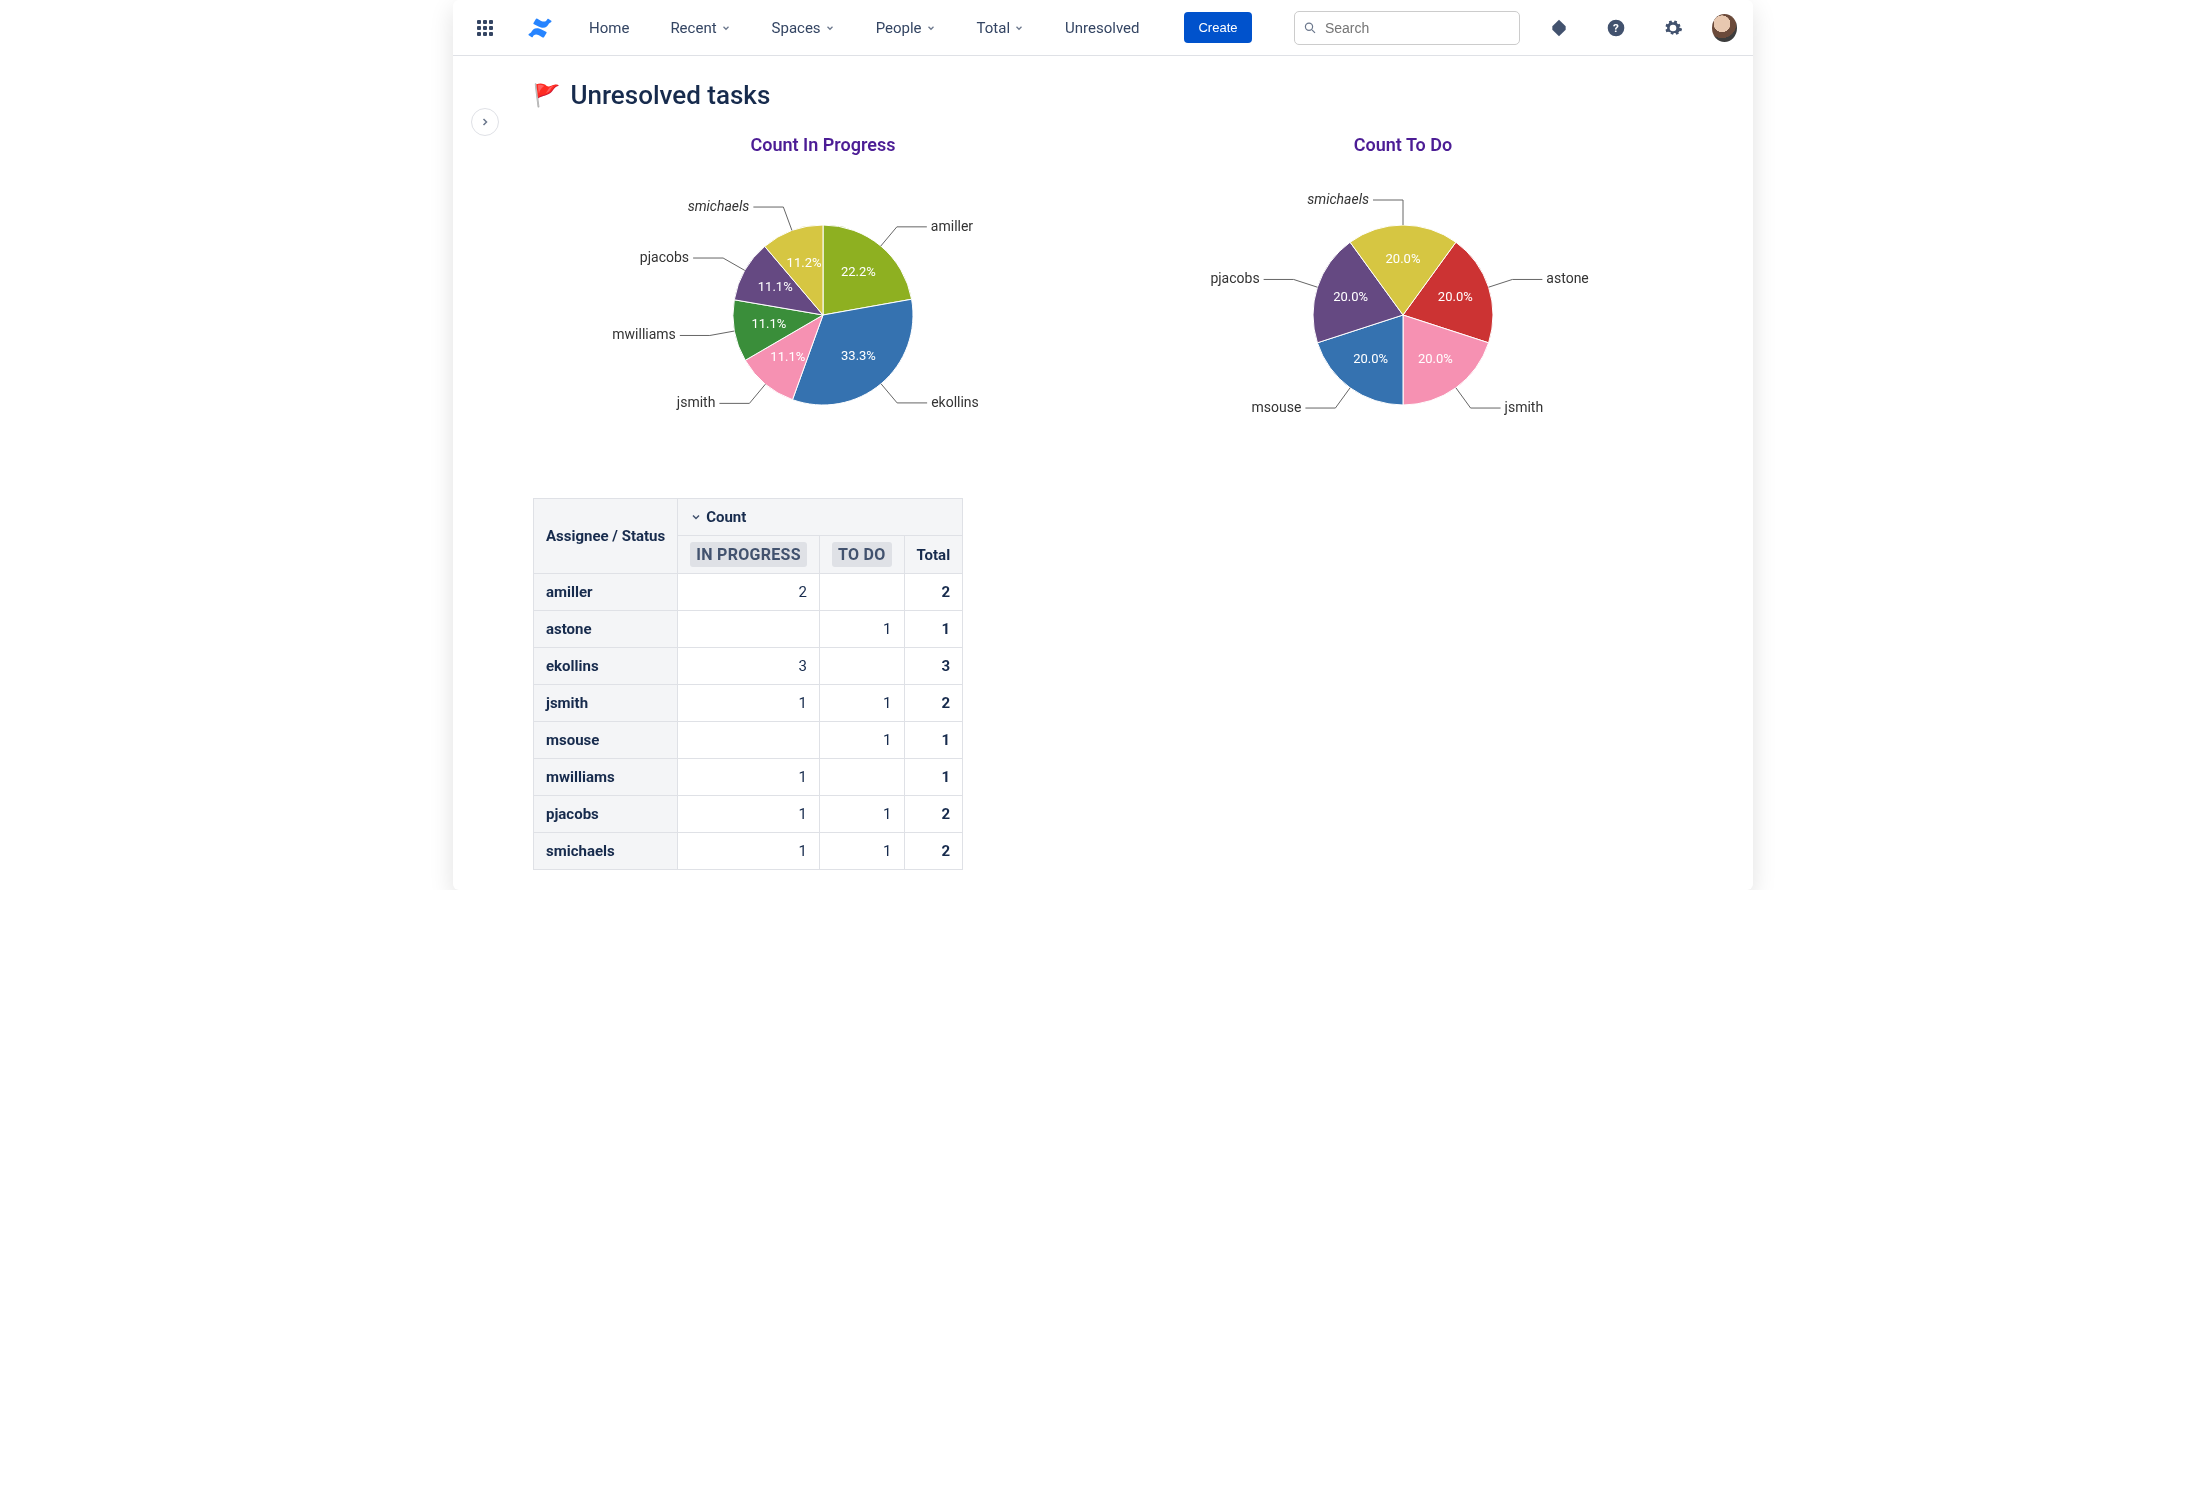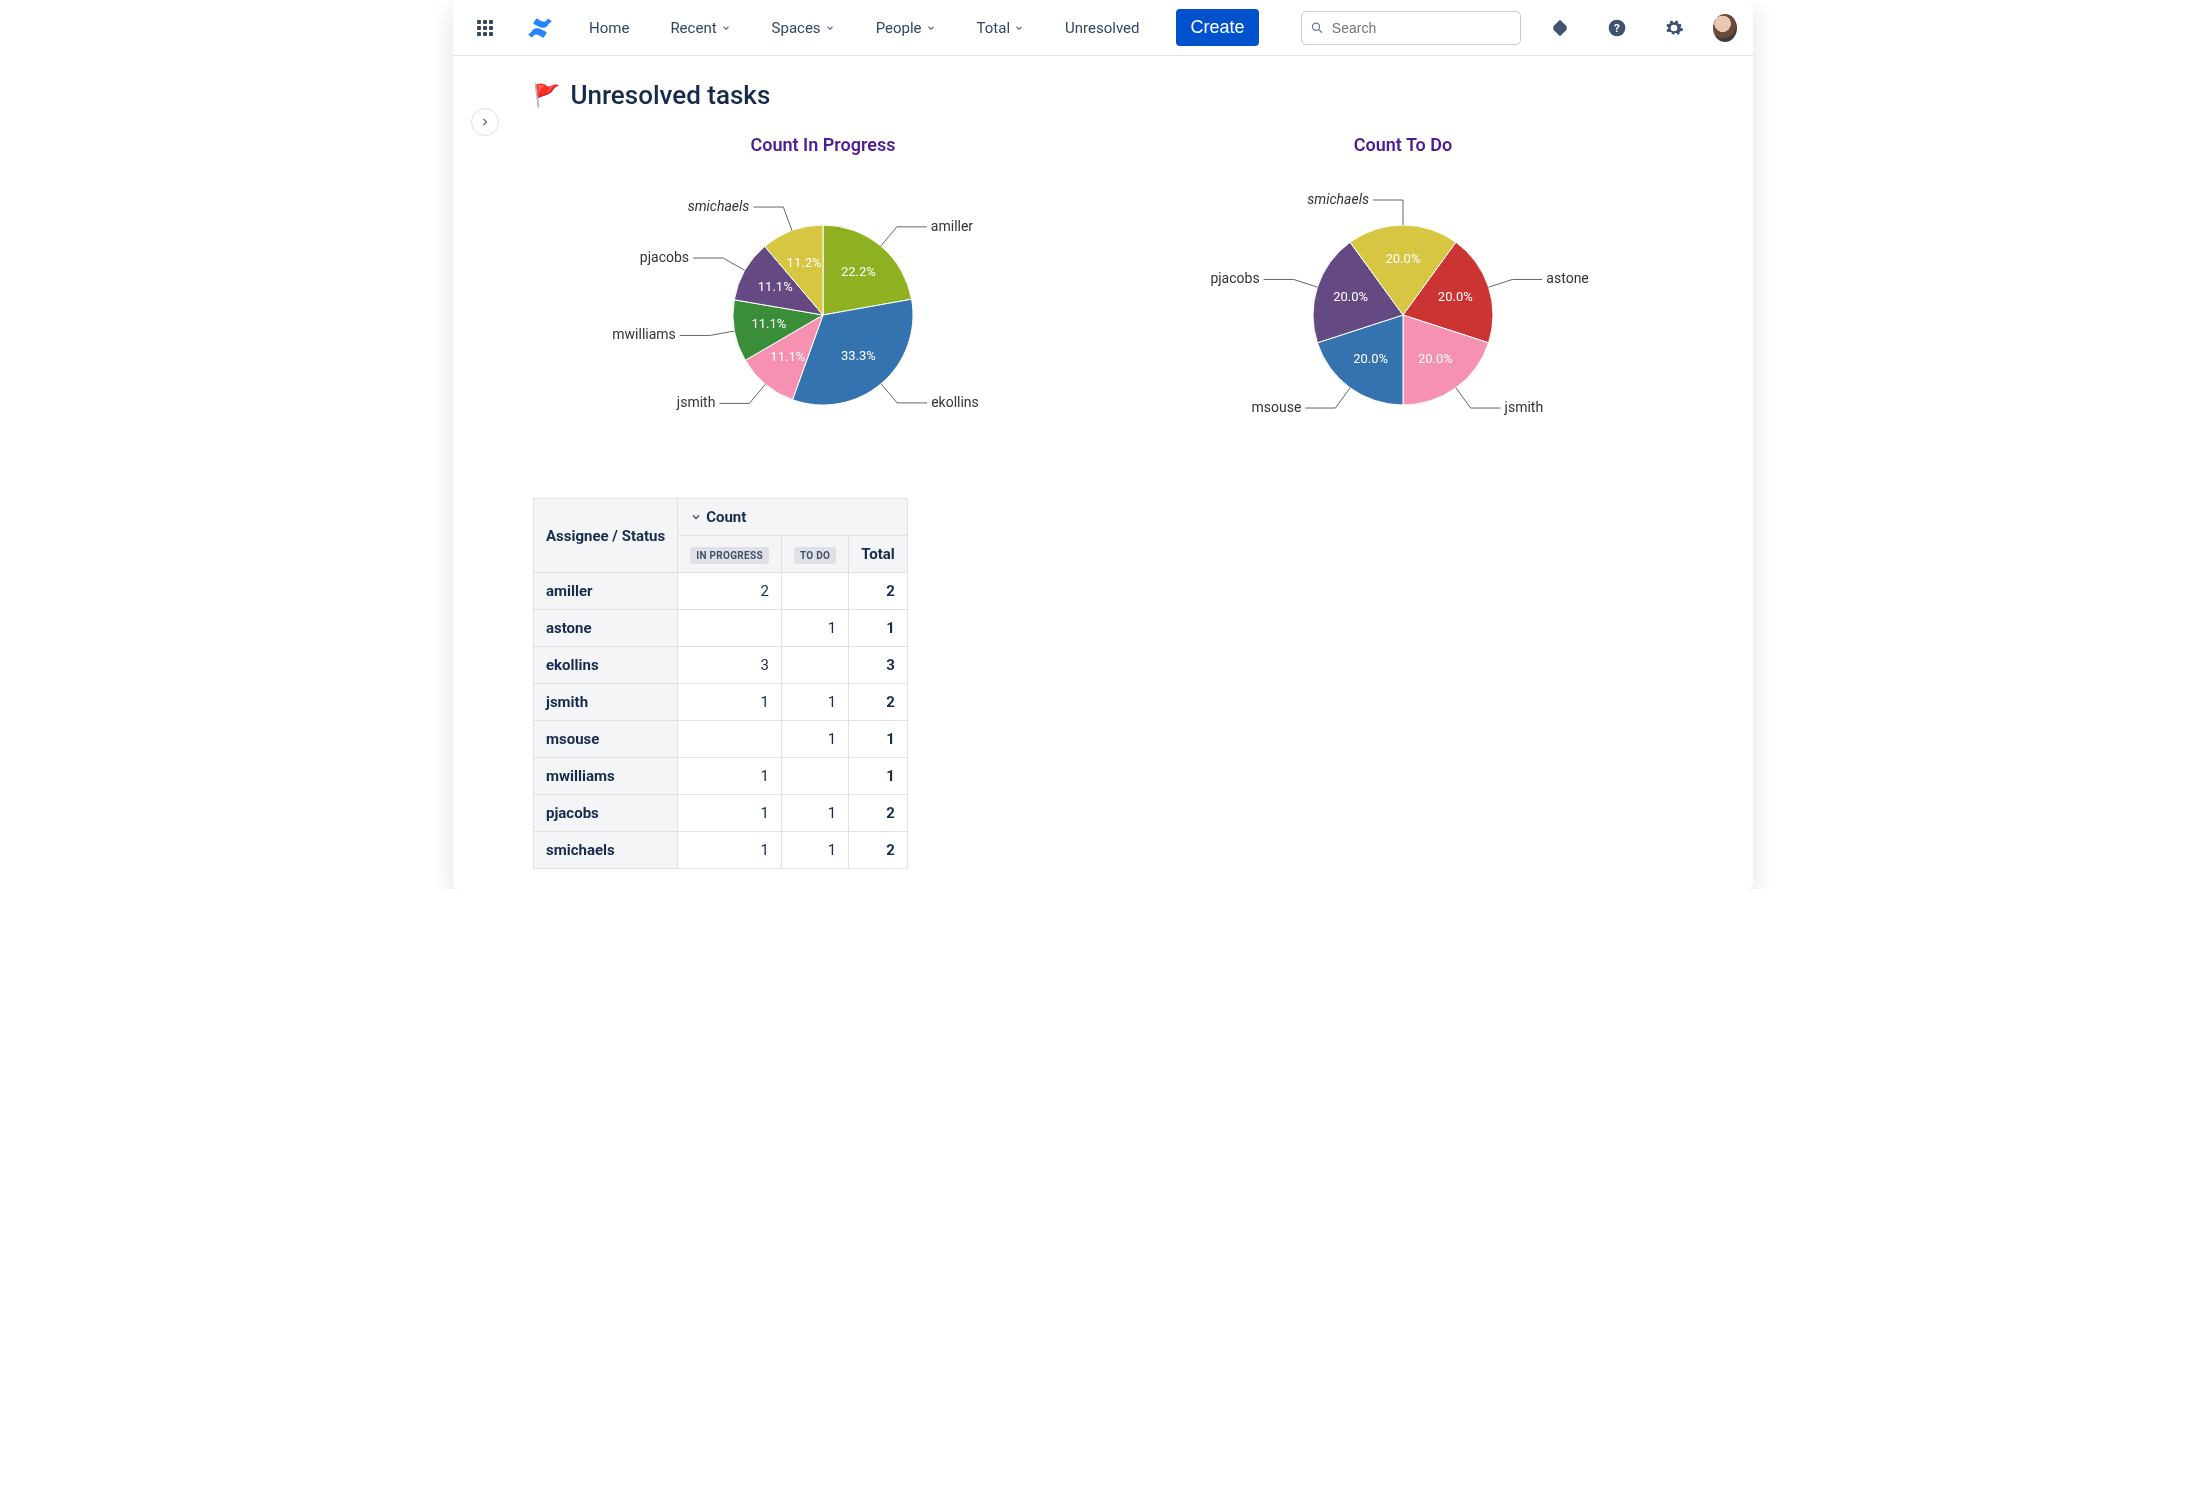--- a/index.html
+++ b/index.html
@@ -58,24 +58,24 @@
     color: #344563;
     font-size: 15px;
   }
   .chev-down { width:10px; height:10px; }
   .create-btn {
     background: var(--accent);
     color: #fff;
     border: none;
     padding: 8px 14px;
     border-radius: 4px;
-    font-size: 18px;
+    font-size: 13px;
     font-weight: 500;
     cursor: pointer;
-    margin-left: 6px;
+    margin-left: 14px;
   }
   .spacer { flex: 1; }
   .search {
     display: flex;
     align-items: center;
     border: 1px solid #ccc;
     border-radius: 5px;
     height: 34px;
     width: 252px;
     padding: 0 8px;
@@ -122,21 +122,21 @@
   table.data th {
     background: var(--th-bg);
     font-weight: 700;
     text-align: center;
     color:#172B4D;
   }
   .th-count { display:flex; align-items:center; gap:4px; }
   .status-badge {
     background: var(--badge-bg);
     color: #42526E;
-    font-size: 10px;
+    font-size: 16px;
     font-weight: 700;
     padding: 3px 6px;
     border-radius: 3px;
     letter-spacing: 0.3px;
   }
   td.num { text-align:right; }
   td.bold, th.total { font-weight:700; text-align:right; }
   td.assignee { font-weight:700; background: var(--th-bg); }
 </style>
 </head>

